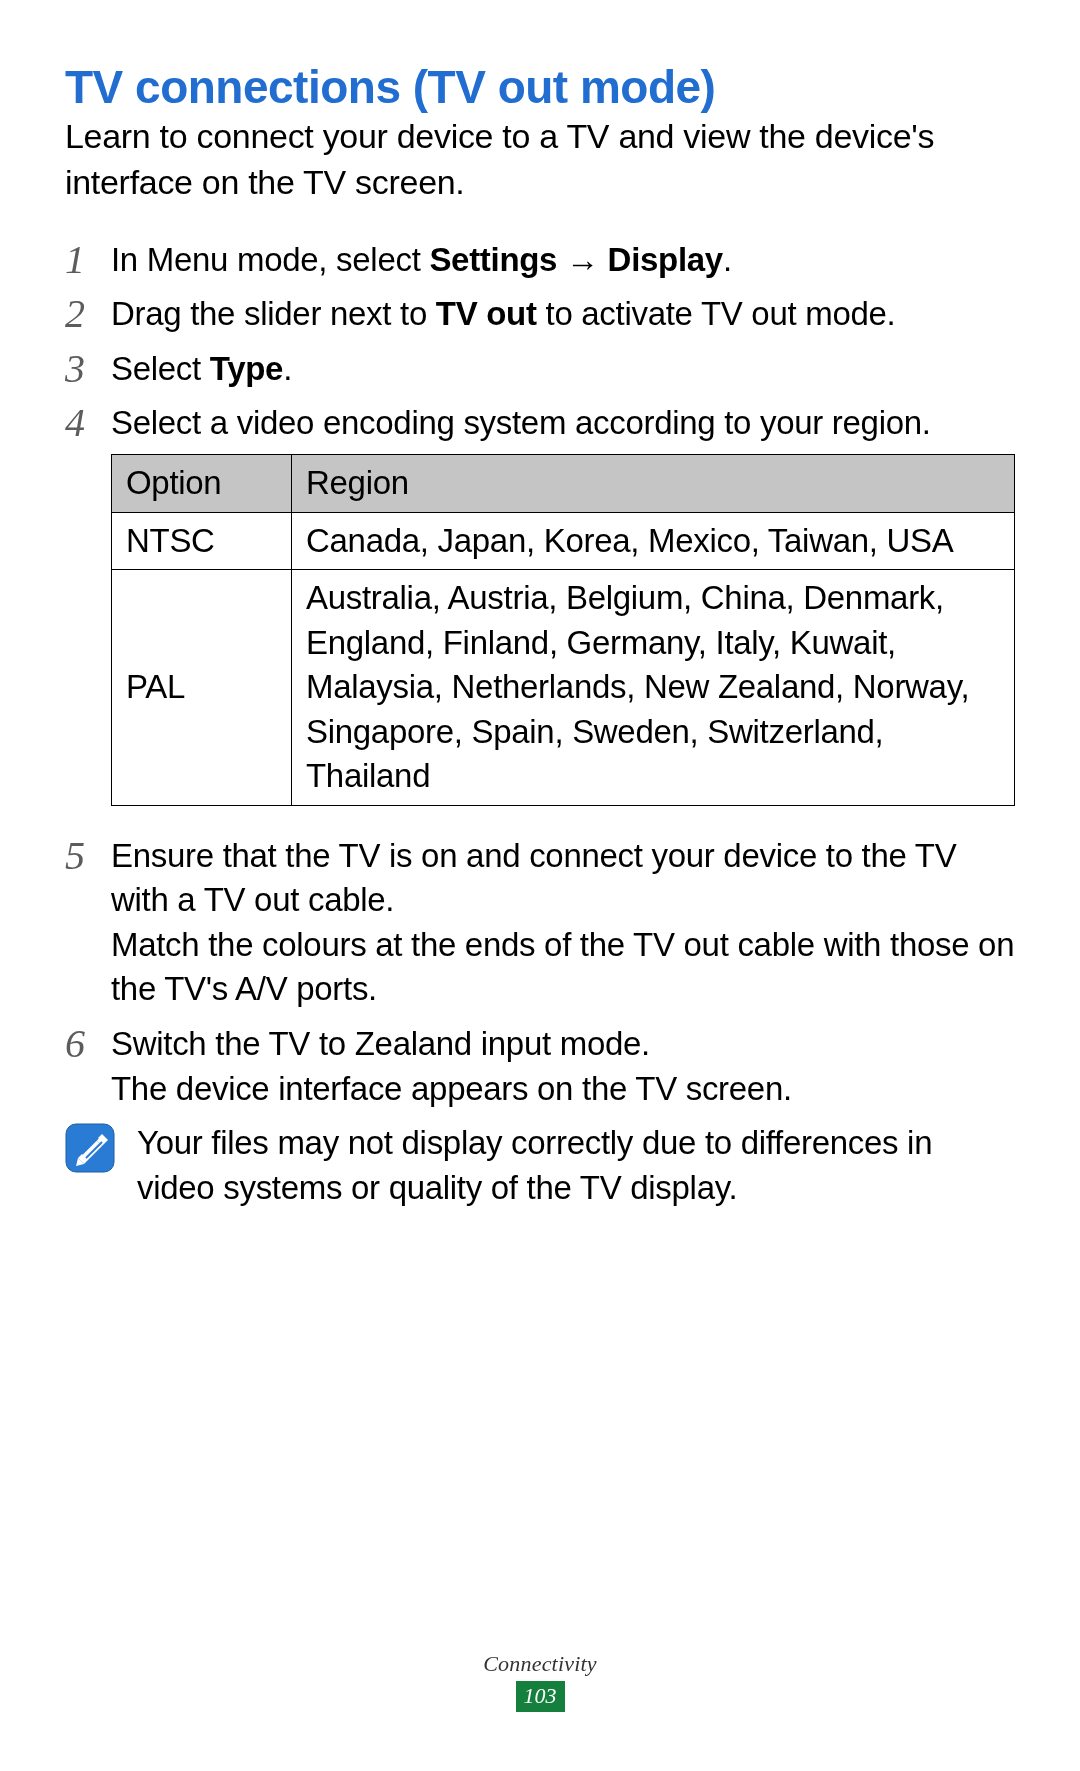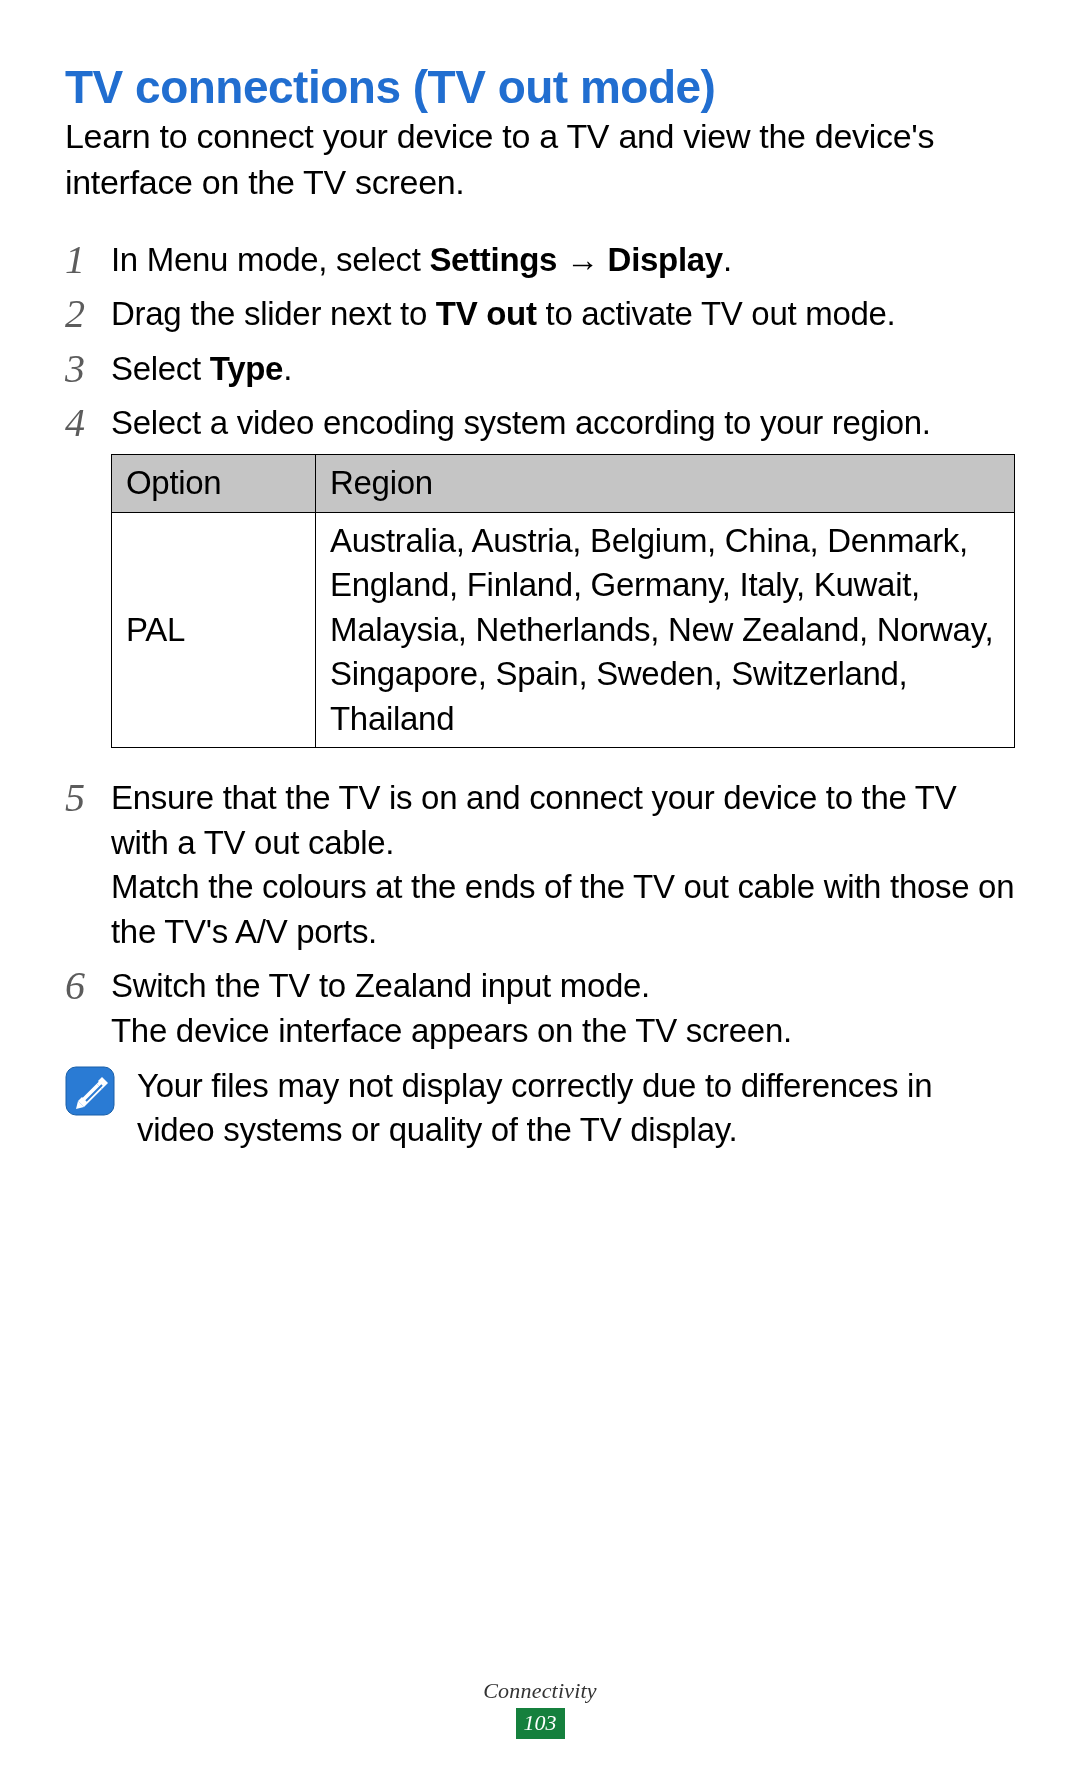--- a/index.html
+++ b/index.html
@@ -9,27 +9,27 @@
   .intro { font-size: 34px; line-height: 1.35; margin-bottom: 32px; letter-spacing: -0.3px; }
   .steps { list-style: none; }
   .step { display: flex; align-items: flex-start; margin-bottom: 10px; }
   .stepnum { font-style: italic; font-family: Georgia, "Times New Roman", serif; font-size: 40px; color: #5c5c5c; width: 46px; flex: none; line-height: 1.0; padding-top: 2px; text-align: left; }
   .stepbody { font-size: 33px; line-height: 1.35; flex: 1; letter-spacing: -0.3px; }
   .b { font-weight: 700; }
   .arrow { font-weight: 400; }
   table.region { border-collapse: collapse; width: 100%; margin-top: 8px; margin-bottom: 18px; font-size: 33px; }
   table.region th, table.region td { border: 1.5px solid #000; padding: 6px 14px; text-align: left; vertical-align: middle; font-weight: 400; line-height: 1.35; letter-spacing: -0.3px; }
   table.region th { background: #c5c5c5; font-weight: 400; }
-  table.region .col1 { width: 204px; }
+  table.region .col1 { width: 180px; }
   .stepbody p { margin-bottom: 0; }
   .stepbody p + p { margin-top: 0; }
   .note { display: flex; align-items: flex-start; margin-top: 6px; }
   .note-icon { width: 50px; height: 50px; flex: none; margin-right: 22px; margin-left: 0px; margin-top: 2px; }
   .note-text { font-size: 33px; line-height: 1.35; flex: 1; letter-spacing: -0.3px; }
-  .footer { position: absolute; bottom: 32px; left: 0; right: 0; text-align: center; }
+  .footer { position: absolute; bottom: 59px; left: 0; right: 0; text-align: center; }
   .footer-section { font-style: italic; font-size: 22px; color: #333; font-family: Georgia, "Times New Roman", serif; letter-spacing: 0.2px; }
   .footer-page { display: inline-block; background: #15803d; color: #fff; font-size: 22px; font-style: italic; font-family: Georgia, "Times New Roman", serif; padding: 0 8px; line-height: 1.4; margin-top: 4px; }
 </style>
 </head>
 <body>
 
 <div class="page">
 
   <h1 class="title">TV connections (TV out mode)</h1>
 
@@ -60,20 +60,24 @@
 
     <li class="step">
       <span class="stepnum">4</span>
       <span class="stepbody">
         <span>Select a video encoding system according to your region.</span>
         <table class="region">
           <tbody>
               <tr>
             <th class="col1">Option</th>
             <th>Region</th>
+          </tr>
+          <tr>
+            <td class="col1">NTSC</td>
+            <td>Canada, Japan, Korea, Mexico, Taiwan, USA</td>
           </tr>
           <tr>
             <td class="col1">PAL</td>
             <td>Australia, Austria, Belgium, China, Denmark, England, Finland, Germany, Italy, Kuwait, Malaysia, Netherlands, New Zealand, Norway, Singapore, Spain, Sweden, Switzerland, Thailand</td>
           </tr>
         </tbody>
           </table>
       </span>
     </li>
 

